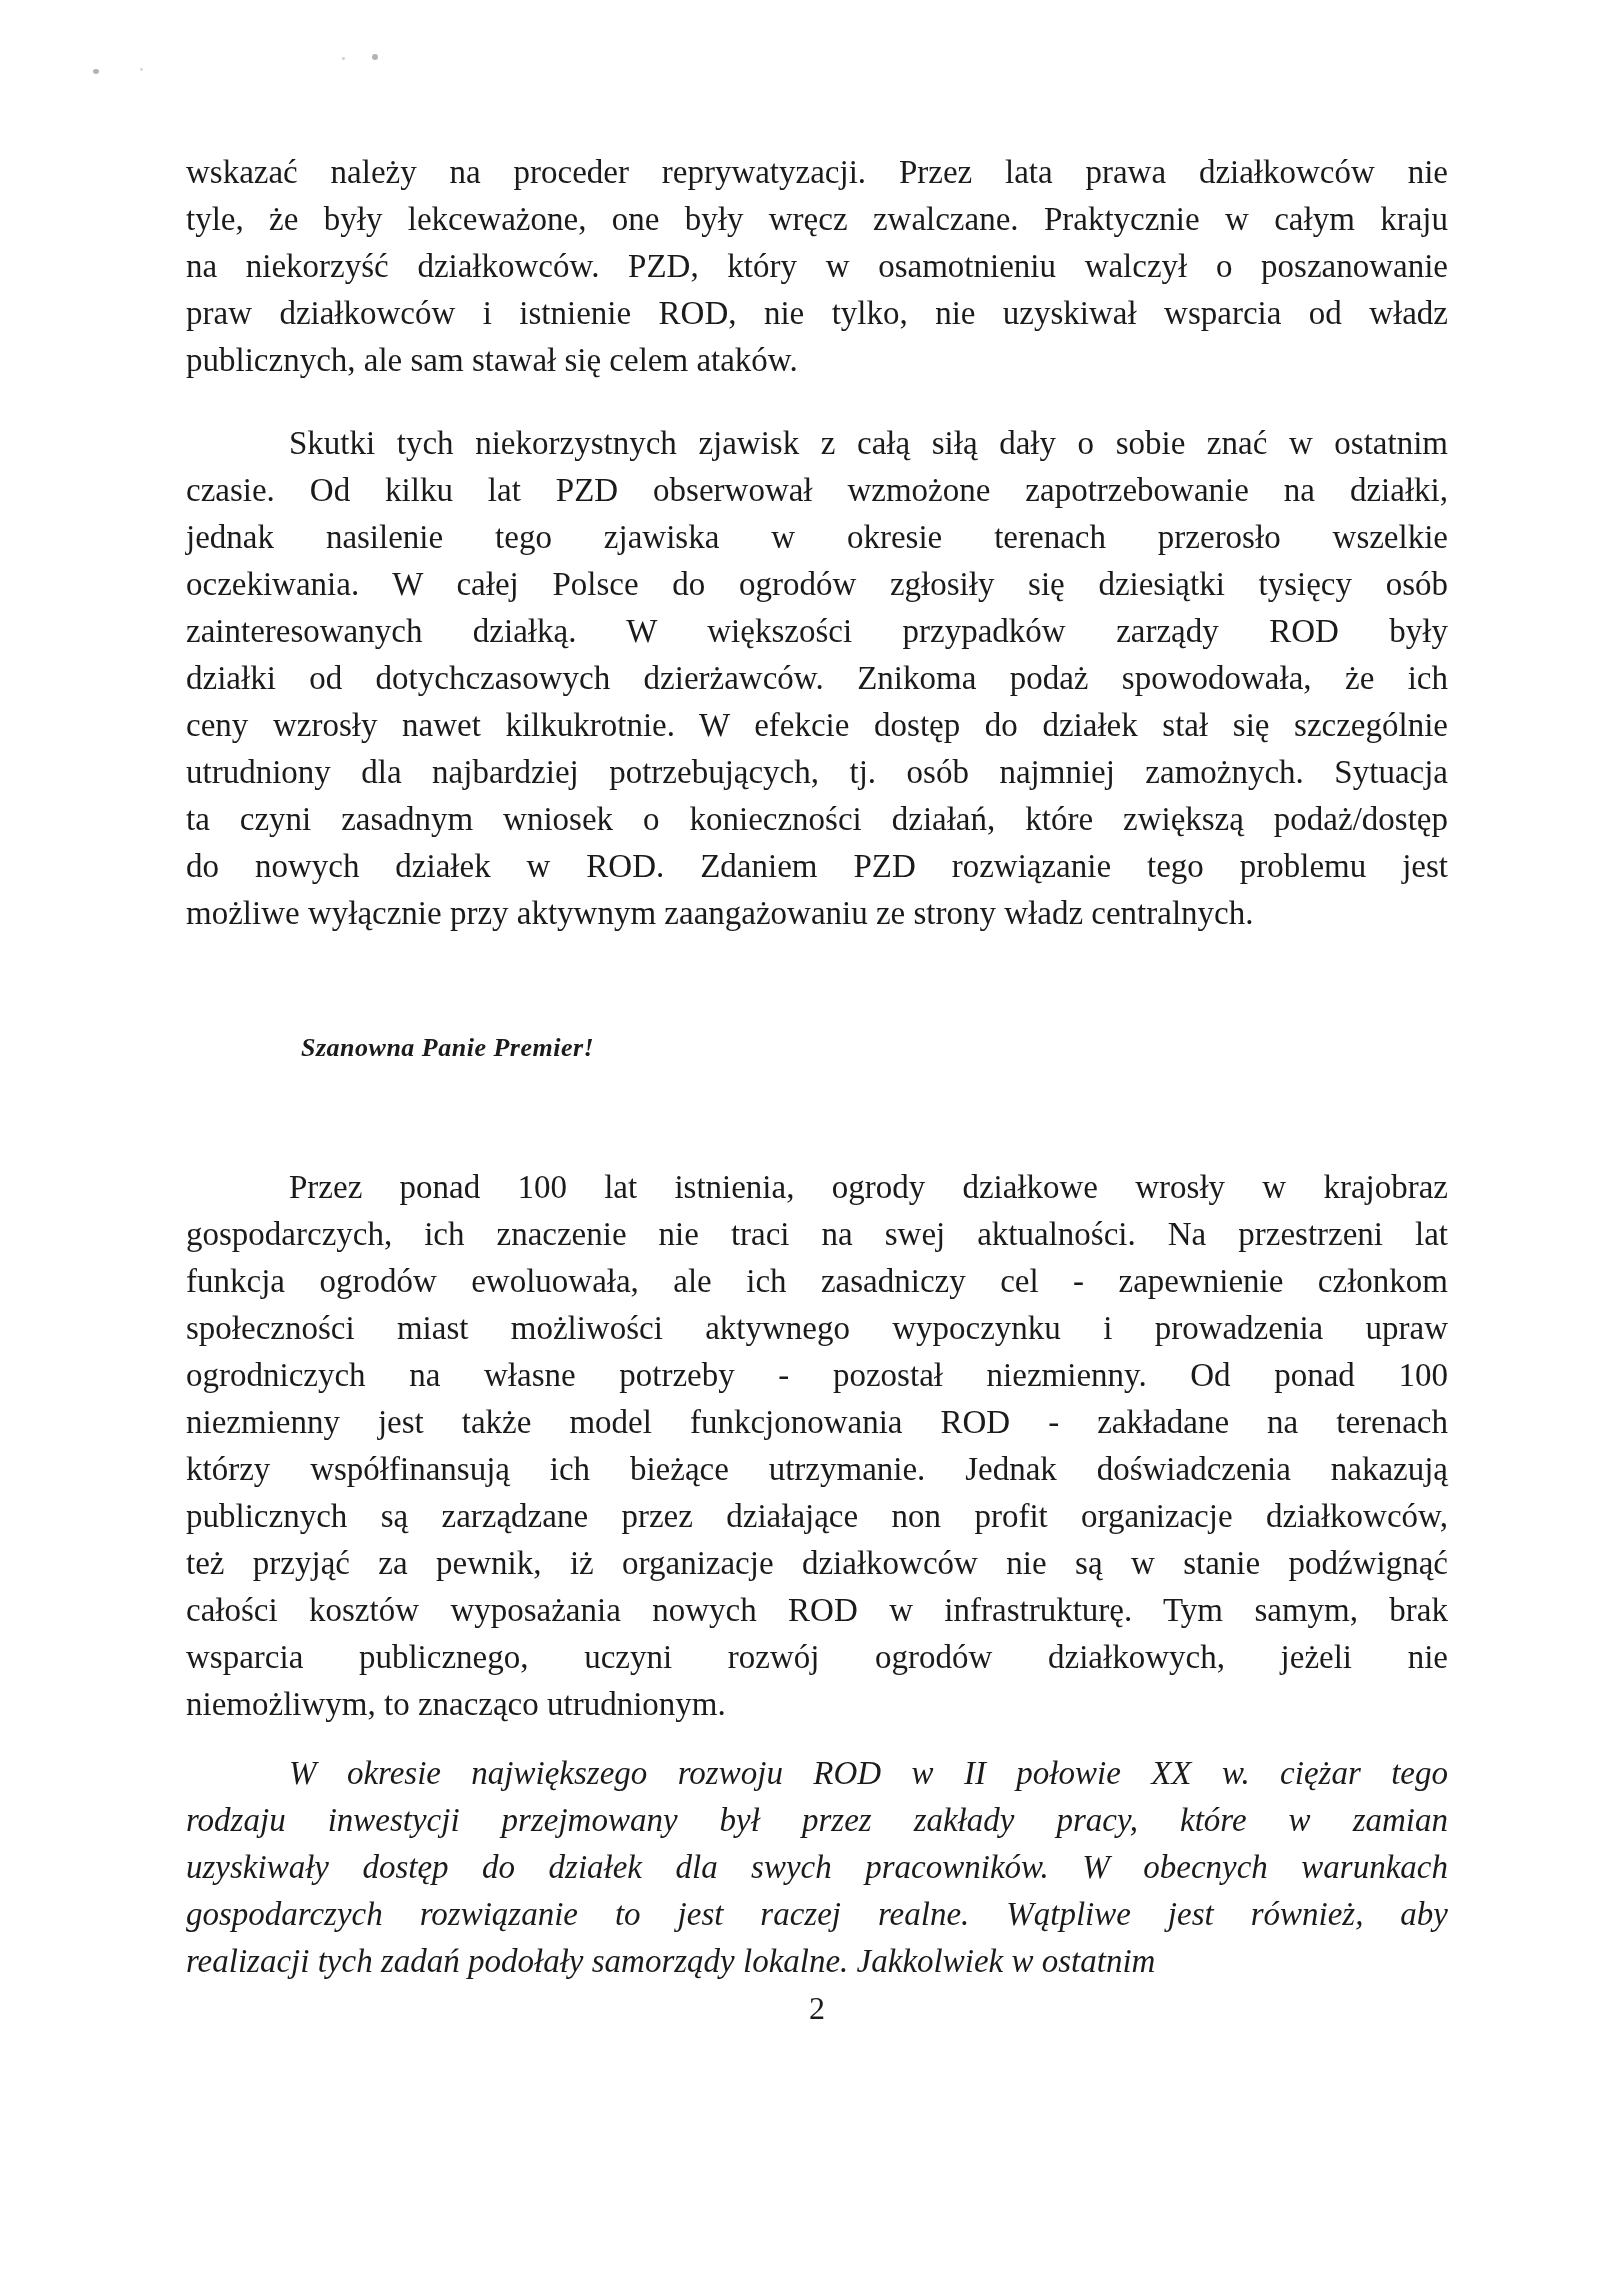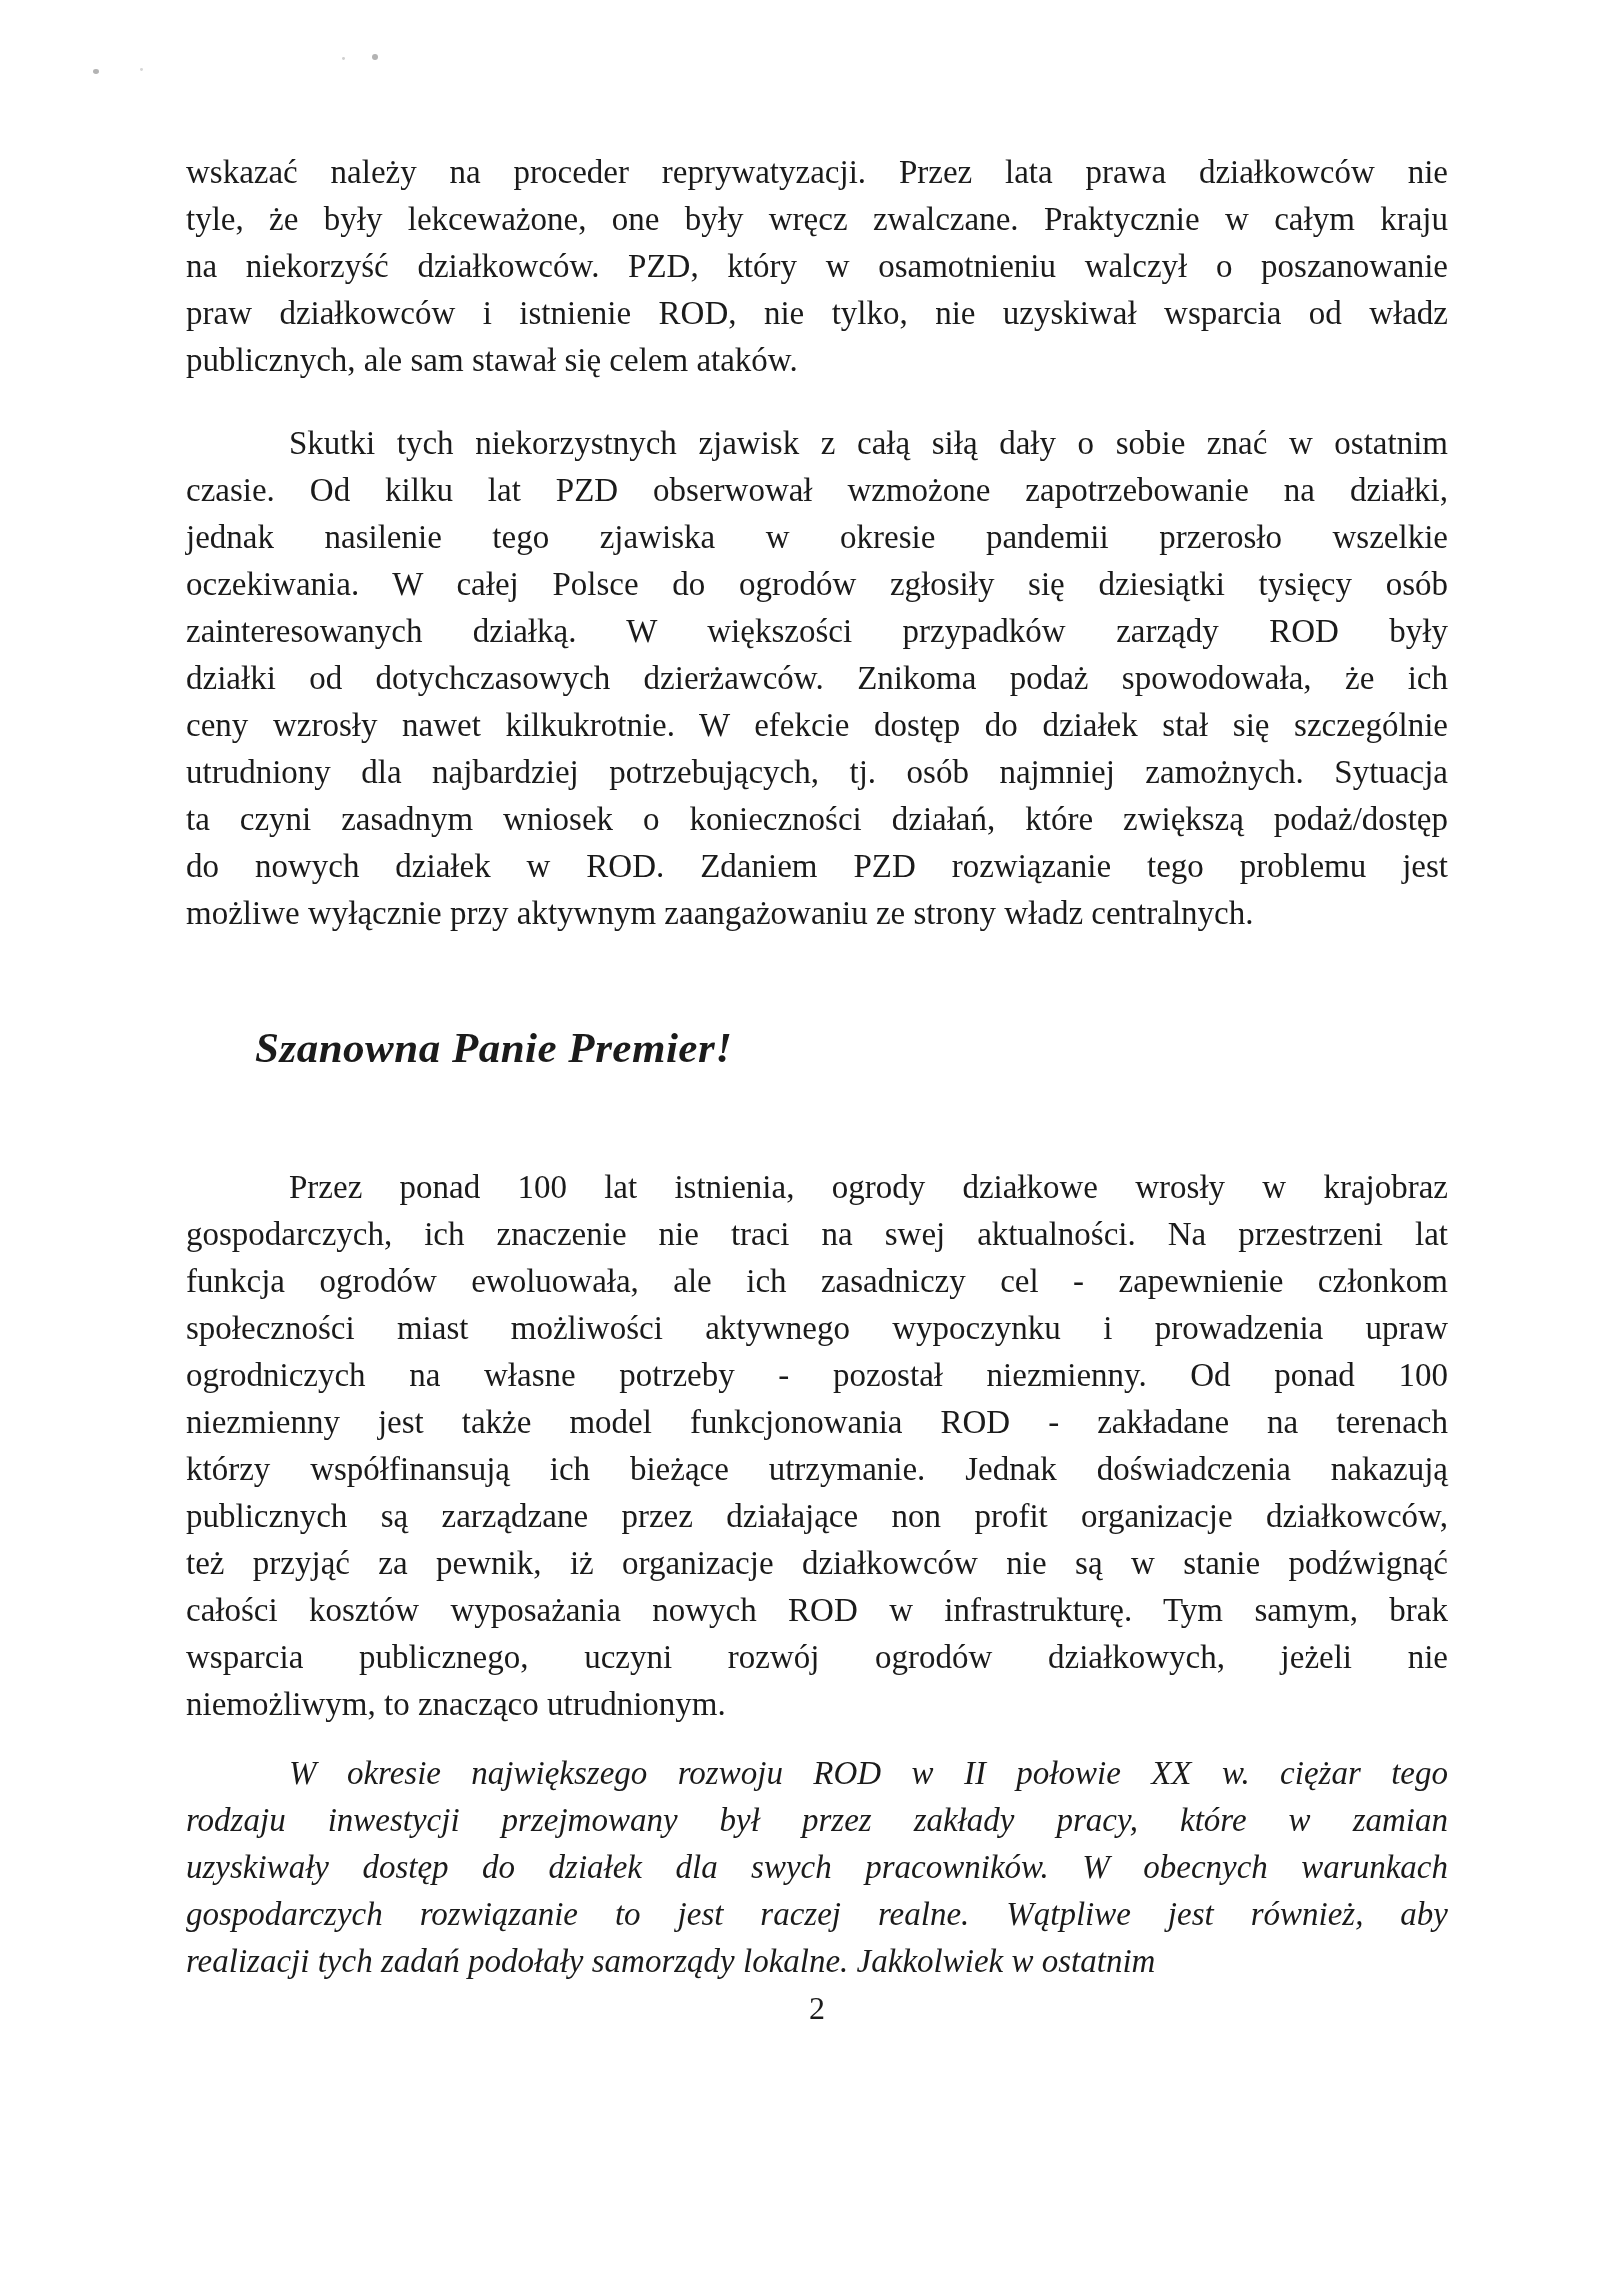--- a/index.html
+++ b/index.html
@@ -28,22 +28,22 @@
     text-align: justify;
     text-align-last: justify;
     white-space: normal;
   }
   .line.last { text-align-last: left; }
   .para.indent .line:first-child { text-indent: 103px; margin-top: 12px; }
   .para.p2 { margin-top: 36px; }
   .para.p3 { margin-top: 93px; }
   .para.p4 { margin-top: 21.6px; font-style: italic; }
   .heading {
-    margin: 87px 0 0 69px;
-    font-size: 43px;
+    margin: 87px 0 0 115px;
+    font-size: 26px;
     line-height: 47px;
     font-weight: bold;
     font-style: italic;
     letter-spacing: 0.5px;
   }
   .page-number {
     font-size: 32px;
     line-height: 47px;
     text-align: center;
     margin-top: 0;
@@ -73,21 +73,21 @@
       <div class="line">wskazać należy na proceder reprywatyzacji. Przez lata prawa działkowców nie</div>
       <div class="line">tyle, że były lekceważone, one były wręcz zwalczane. Praktycznie w całym kraju</div>
       <div class="line">na niekorzyść działkowców. PZD, który w osamotnieniu walczył o poszanowanie</div>
       <div class="line">praw działkowców i istnienie ROD, nie tylko, nie uzyskiwał wsparcia od władz</div>
       <div class="line last">publicznych, ale sam stawał się celem ataków.</div>
     </div>
 
   <div class="para p2 indent">
       <div class="line">Skutki tych niekorzystnych zjawisk z całą siłą dały o sobie znać w ostatnim</div>
       <div class="line">czasie. Od kilku lat PZD obserwował wzmożone zapotrzebowanie na działki,</div>
-      <div class="line">jednak nasilenie tego zjawiska w okresie pandemii przerosło wszelkie</div>
+      <div class="line">jednak nasilenie tego zjawiska w okresie terenach przerosło wszelkie</div>
       <div class="line">oczekiwania. W całej Polsce do ogrodów zgłosiły się dziesiątki tysięcy osób</div>
       <div class="line">zainteresowanych działką. W większości przypadków zarządy ROD były</div>
       <div class="line">działki od dotychczasowych dzierżawców. Znikoma podaż spowodowała, że ich</div>
       <div class="line">ceny wzrosły nawet kilkukrotnie. W efekcie dostęp do działek stał się szczególnie</div>
       <div class="line">utrudniony dla najbardziej potrzebujących, tj. osób najmniej zamożnych. Sytuacja</div>
       <div class="line">ta czyni zasadnym wniosek o konieczności działań, które zwiększą podaż/dostęp</div>
       <div class="line">do nowych działek w ROD. Zdaniem PZD rozwiązanie tego problemu jest</div>
       <div class="line last">możliwe wyłącznie przy aktywnym zaangażowaniu ze strony władz centralnych.</div>
     </div>
 

